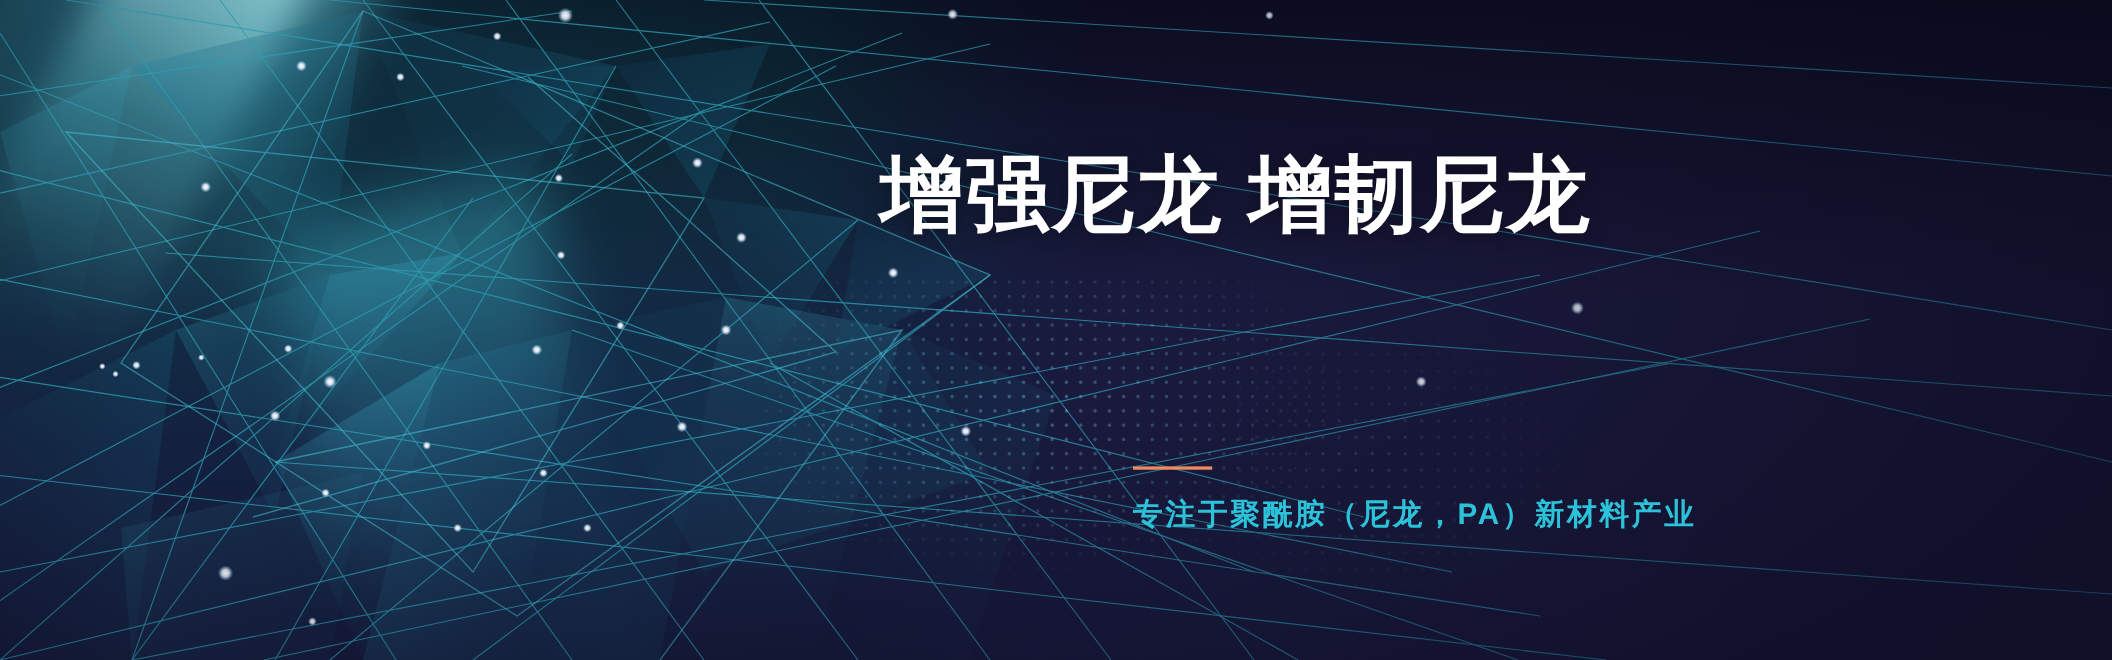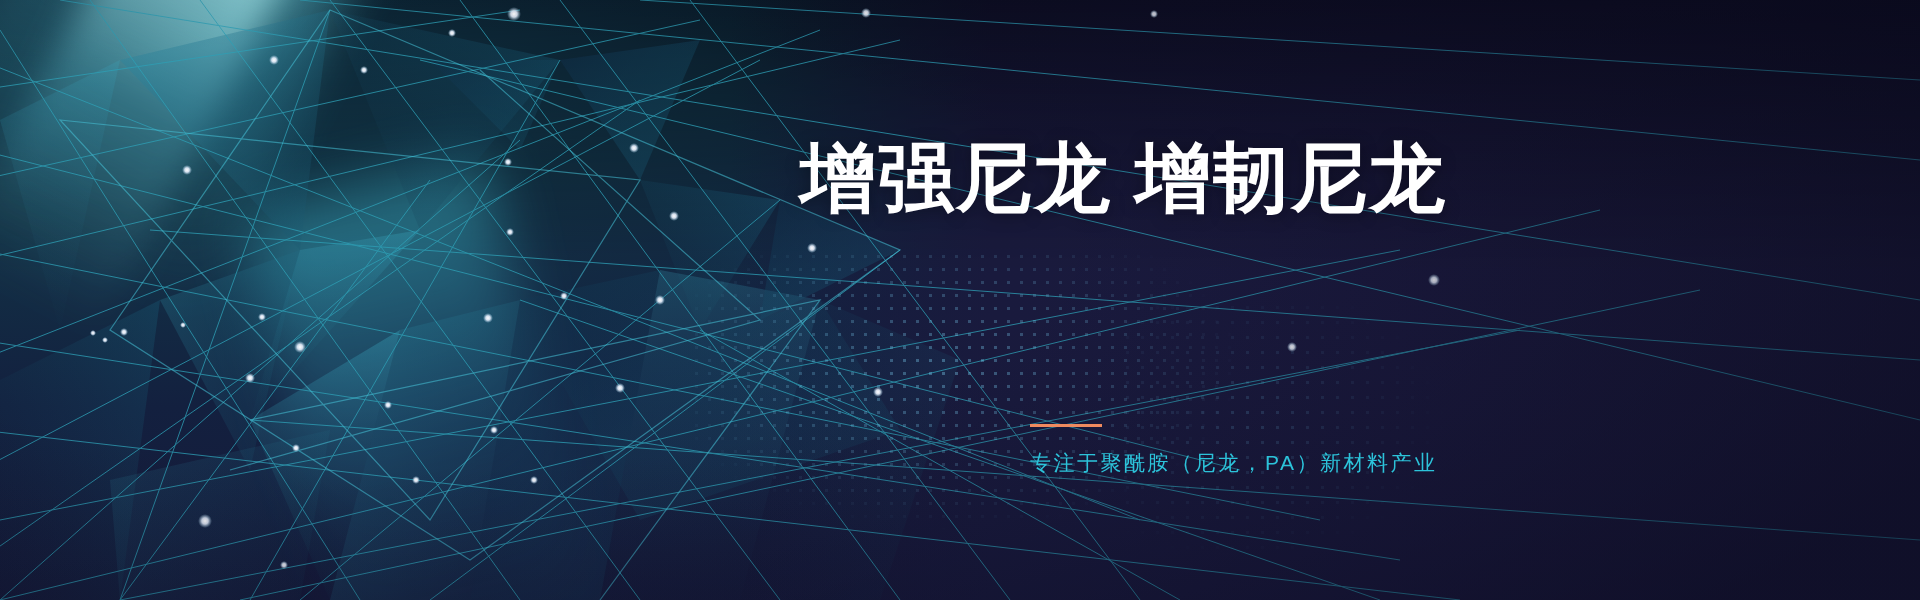--- a/index.html
+++ b/index.html
@@ -110,22 +110,22 @@
     left:1030px; top:424px;
     width:560px;
   }
   .rule{
     width:72px; height:3px;
     background:#ef8a5f;
     margin-bottom:22px;
   }
   .subtitle{
     color:#2cc3da;
-    font-size:21px;
-    font-weight:400;
+    font-size:27px;
+    font-weight:700;
     letter-spacing:2.5px;
     white-space:nowrap;
   }
 </style>
 </head>
 <body>
 
 <div class="banner">
 
   <div class="bg-base"></div>

